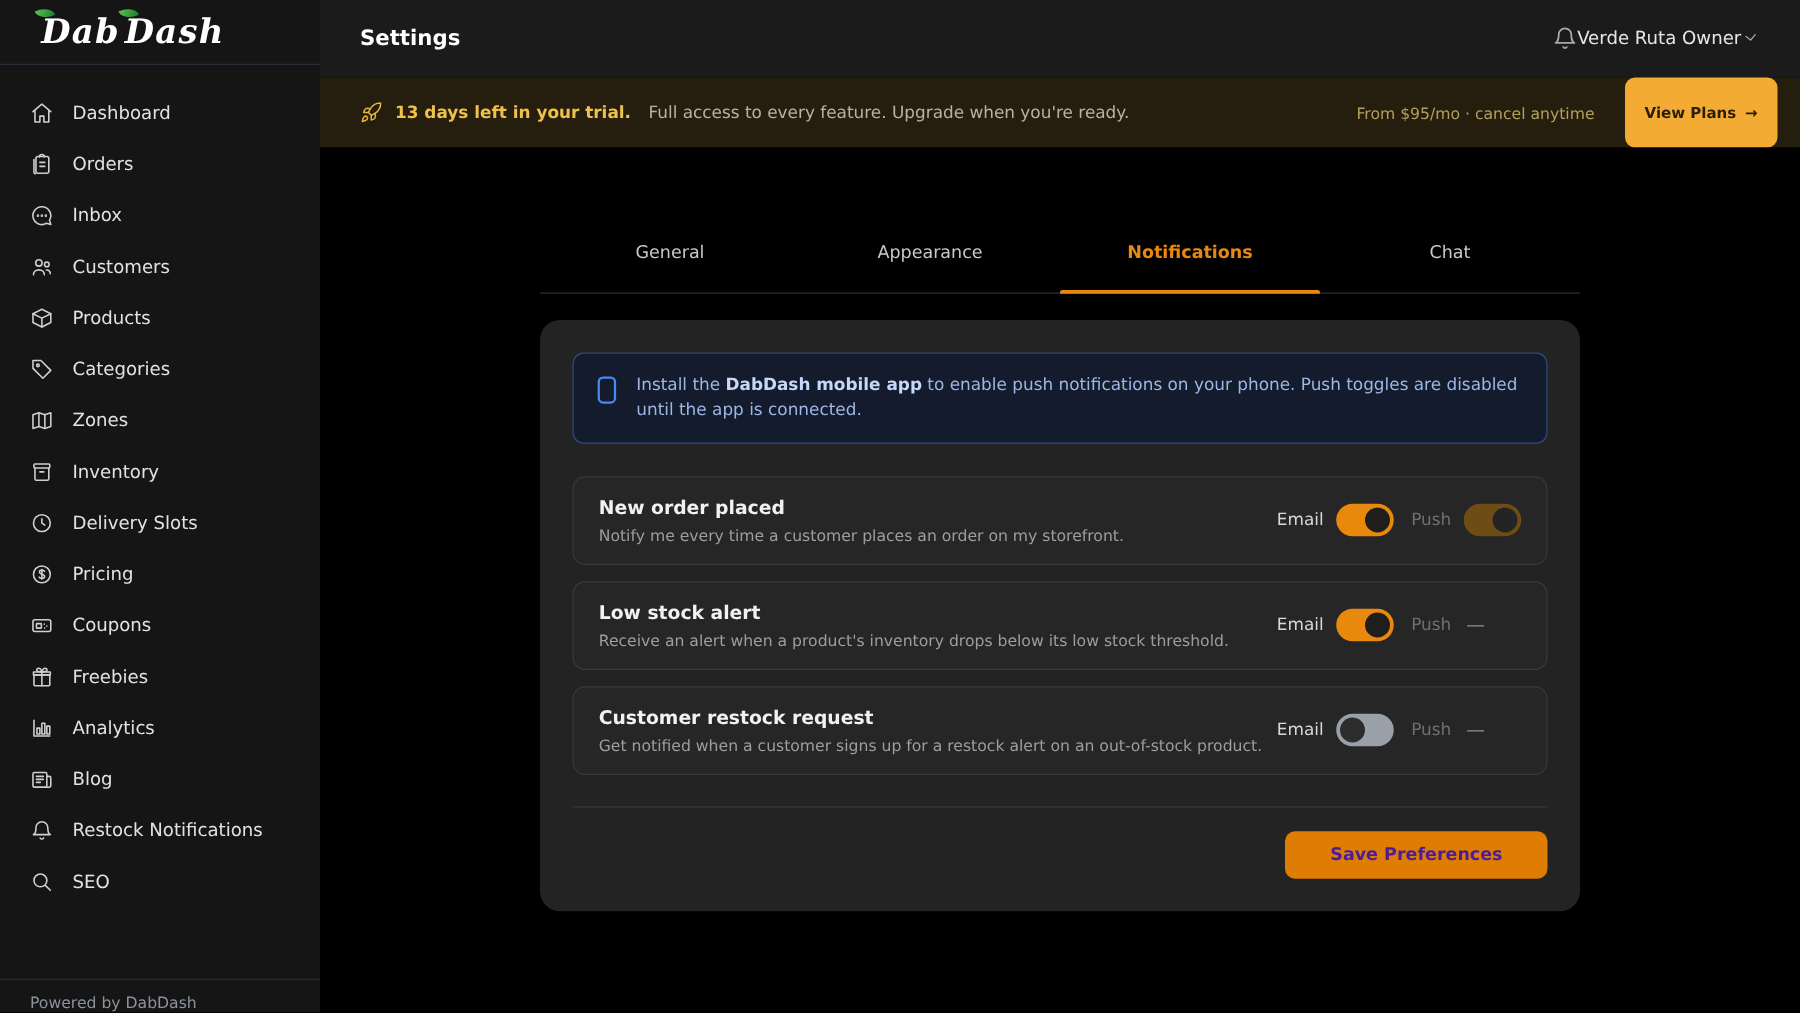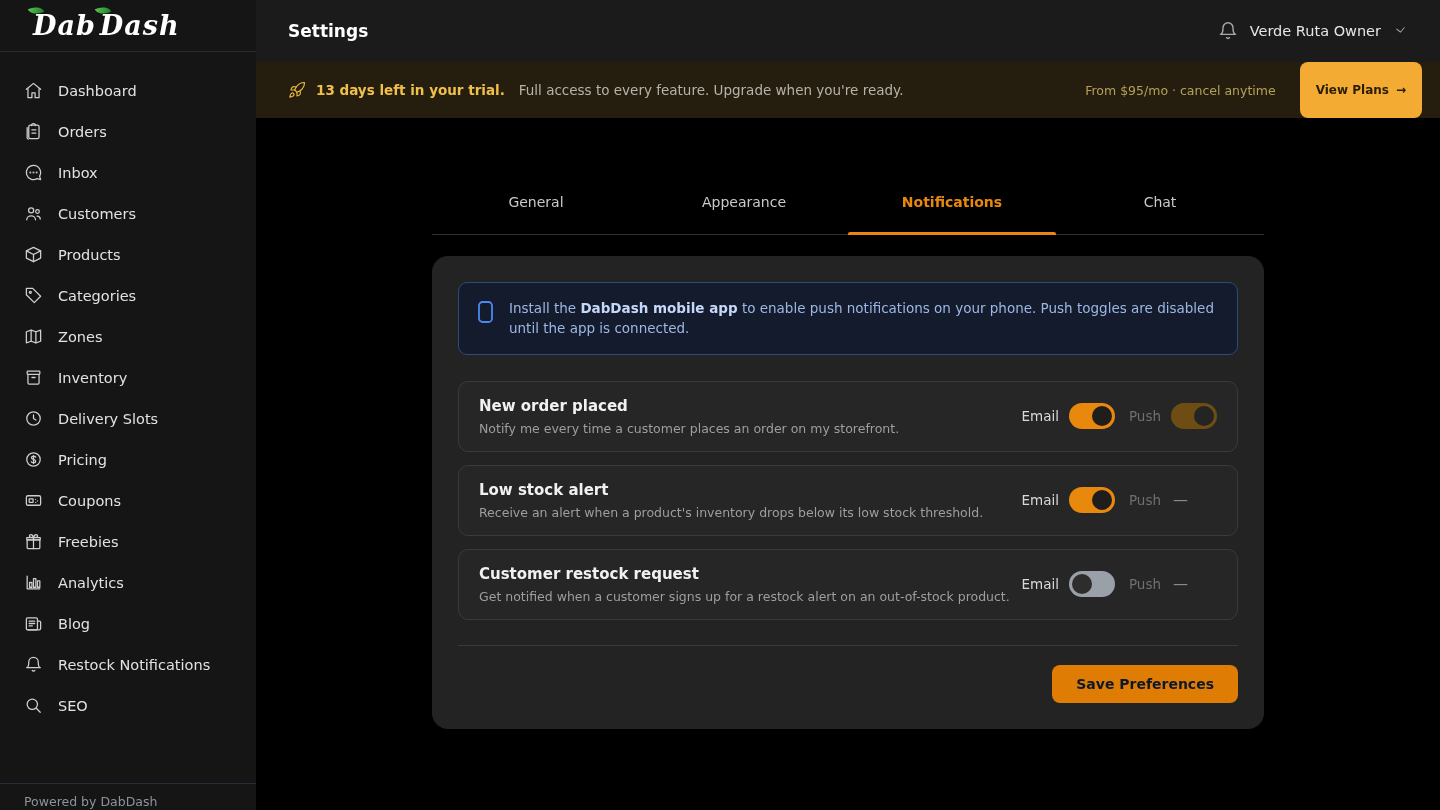--- a/index.html
+++ b/index.html
@@ -14,21 +14,21 @@
   .logo-word .leaf { position:absolute; top:-4px; left:-4px; width:14px; height:9px; background:linear-gradient(135deg,#57c84d,#1f7a2d); border-radius:0 100% 0 100%; transform:rotate(-24deg); }
   .nav { list-style:none; padding:18px 0 0 0; flex:1; }
   .nav-item { display:flex; align-items:center; gap:15px; padding:11px 24px; color:#e2e2e2; font-size:14.5px; cursor:pointer; }
   .nav-item svg { width:19px; height:19px; stroke:#cfcfcf; fill:none; stroke-width:1.6; stroke-linecap:round; stroke-linejoin:round; flex:none; }
   .sb-footer { border-top:1px solid #262d36; padding:10px 0 1px 24px; color:#8d939c; font-size:12.5px; }
 
   
   .right-col { flex:1; display:flex; flex-direction:column; }
   .topbar { height:62px; background:#1b1b1b; display:flex; align-items:center; justify-content:space-between; padding:0 32px; }
   .topbar-title { color:#fff; font-size:17px; font-weight:bold; }
-  .topbar-user { display:flex; align-items:center; gap:12px; color:#e6e6e6; font-size:14.5px; cursor:pointer; }
+  .topbar-user { display:flex; align-items:center; color:#e6e6e6; font-size:14.5px; cursor:pointer; }
   .topbar-user svg { stroke:#a9a9a9; fill:none; stroke-width:1.7; stroke-linecap:round; stroke-linejoin:round; }
 
   
   .banner { height:56px; background:#251e0e; display:flex; align-items:center; padding:0 18px 0 32px; gap:10px; }
   .banner svg.rocket { width:18px; height:18px; stroke:#e9b63e; fill:none; stroke-width:1.6; stroke-linecap:round; stroke-linejoin:round; flex:none; }
   .banner-bold { color:#efc04a; font-weight:bold; font-size:13.5px; margin-right:4px; white-space:nowrap; }
   .banner-text { color:#b5b3aa; font-size:13.5px; white-space:nowrap; }
   .banner-spacer { flex:1; }
   .banner-note { color:#b5a05a; font-size:12.5px; margin-right:14px; white-space:nowrap; }
   .view-plans { background:#f3ab33; color:#2b1d04; border:none; font-weight:bold; font-size:12px; padding:21px 16px; border-radius:8px; cursor:pointer; display:flex; align-items:center; gap:7px; font-family:inherit; }
@@ -60,21 +60,21 @@
   .toggle.on { background:#e8890e; }
   .toggle.on .knob { right:3px; }
   .toggle.on-disabled { background:#6e4d15; cursor:default; }
   .toggle.on-disabled .knob { right:3px; background:#242424; }
   .toggle.off { background:#9aa0a8; }
   .toggle.off .knob { left:3px; background:#2d2d2d; }
   .dash { color:#8a8a8a; font-size:15px; width:46px; text-align:left; padding-left:2px; }
 
   .card-divider { border-top:1px solid #3a3a3a; margin-top:25px; }
   .save-row { display:flex; justify-content:flex-end; margin-top:19px; }
-  .save-btn { background:#de7c04; color:#0f172a; border:none; font-weight:bold; font-size:14px; padding:11px 24px; border-radius:8px; cursor:pointer; font-family:inherit; }
+  .save-btn { background:#de7c04; color:#4c1d95; border:none; font-weight:bold; font-size:14px; padding:11px 36px; border-radius:8px; cursor:pointer; font-family:inherit; }
 </style>
 </head>
 <body>
 
 <aside class="sidebar">
   <div class="logo-box">
     <div class="logo">
       <span class="logo-word"><span class="leaf"></span><span>Dab</span></span>
       <span class="logo-word"><span class="leaf"></span><span>Dash</span></span>
     </div>

